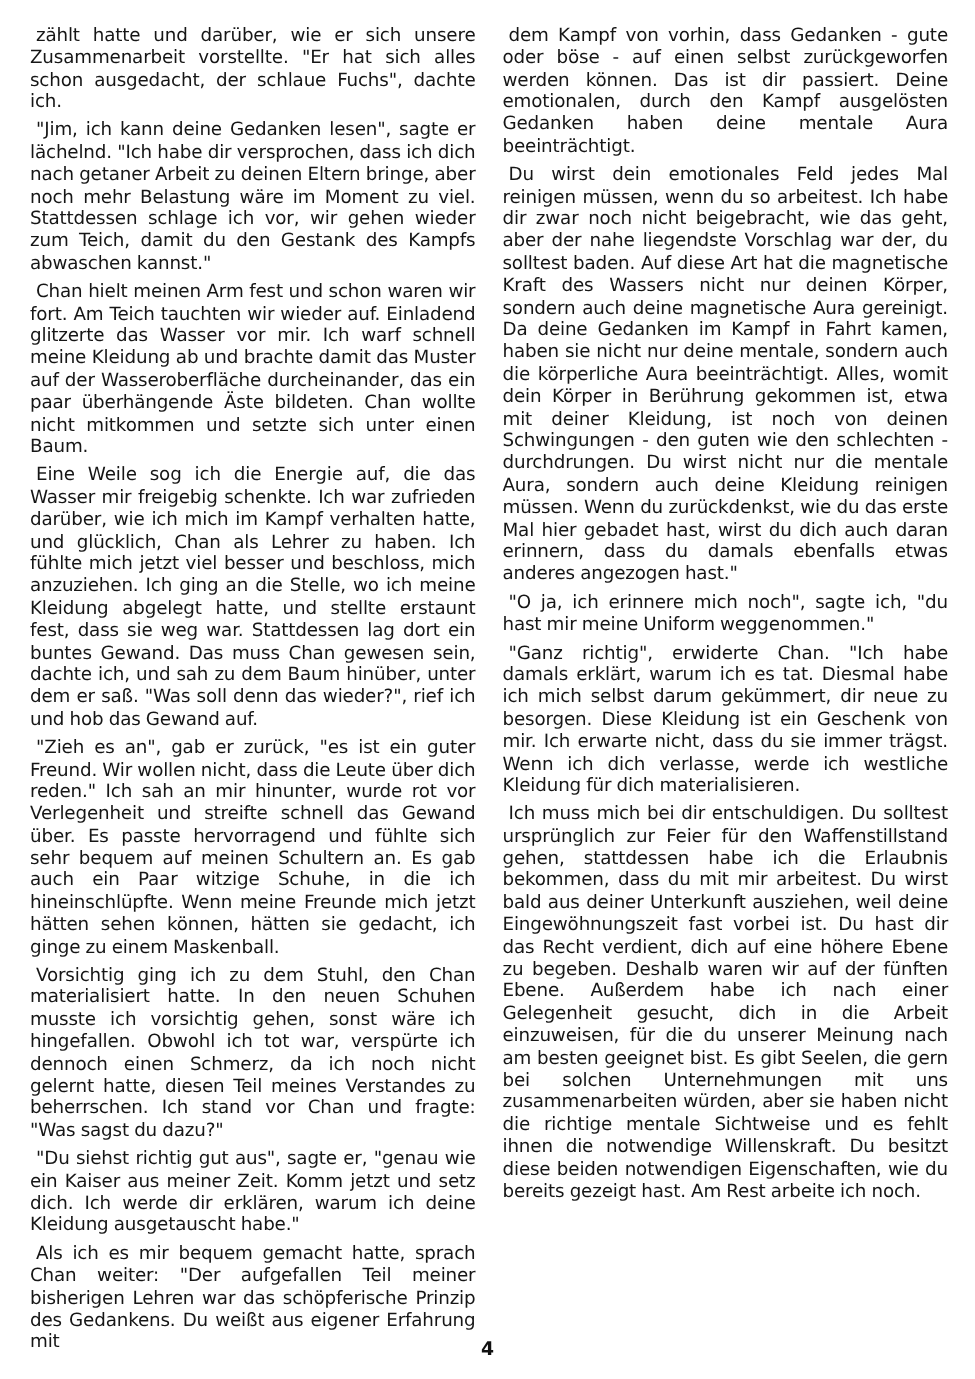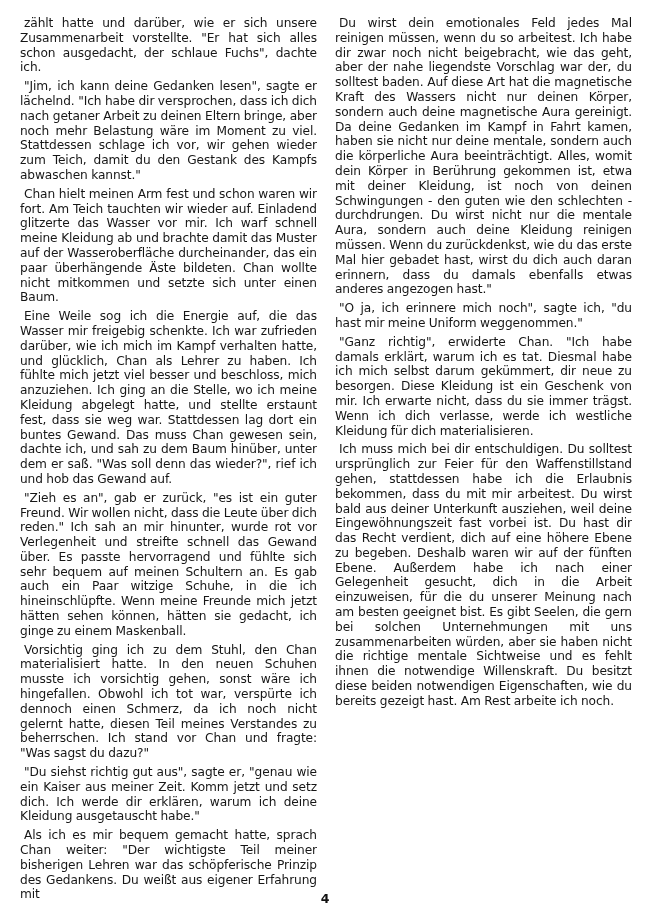--- a/index.html
+++ b/index.html
@@ -55,23 +55,24 @@
 <div class="page">
   <div class="columns">
     <div class="col">
       <p class="para">zählt hatte und darüber, wie er sich unsere Zusammenarbeit vorstellte. "Er hat sich alles schon ausgedacht, der schlaue Fuchs", dachte ich.</p>
       <p class="para">"Jim, ich kann deine Gedanken lesen", sagte er lächelnd. "Ich habe dir versprochen, dass ich dich nach getaner Arbeit zu deinen Eltern bringe, aber noch mehr Belastung wäre im Moment zu viel. Stattdessen schlage ich vor, wir gehen wieder zum Teich, damit du den Gestank des Kampfs abwaschen kannst."</p>
       <p class="para">Chan hielt meinen Arm fest und schon waren wir fort. Am Teich tauchten wir wieder auf. Einladend glitzerte das Wasser vor mir. Ich warf schnell meine Kleidung ab und brachte damit das Muster auf der Wasseroberfläche durcheinander, das ein paar überhängende Äste bildeten. Chan wollte nicht mitkommen und setzte sich unter einen Baum.</p>
       <p class="para">Eine Weile sog ich die Energie auf, die das Wasser mir freigebig schenkte. Ich war zufrieden darüber, wie ich mich im Kampf verhalten hatte, und glücklich, Chan als Lehrer zu haben. Ich fühlte mich jetzt viel besser und beschloss, mich anzuziehen. Ich ging an die Stelle, wo ich meine Kleidung abgelegt hatte, und stellte erstaunt fest, dass sie weg war. Stattdessen lag dort ein buntes Gewand. Das muss Chan gewesen sein, dachte ich, und sah zu dem Baum hinüber, unter dem er saß. "Was soll denn das wieder?", rief ich und hob das Gewand auf.</p>
       <p class="para">"Zieh es an", gab er zurück, "es ist ein guter Freund. Wir wollen nicht, dass die Leute über dich reden." Ich sah an mir hinunter, wurde rot vor Verlegenheit und streifte schnell das Gewand über. Es passte hervorragend und fühlte sich sehr bequem auf meinen Schultern an. Es gab auch ein Paar witzige Schuhe, in die ich hineinschlüpfte. Wenn meine Freunde mich jetzt hätten sehen können, hätten sie gedacht, ich ginge zu einem Maskenball.</p>
       <p class="para">Vorsichtig ging ich zu dem Stuhl, den Chan materialisiert hatte. In den neuen Schuhen musste ich vorsichtig gehen, sonst wäre ich hingefallen. Obwohl ich tot war, verspürte ich dennoch einen Schmerz, da ich noch nicht gelernt hatte, diesen Teil meines Verstandes zu beherrschen. Ich stand vor Chan und fragte: "Was sagst du dazu?"</p>
       <p class="para">"Du siehst richtig gut aus", sagte er, "genau wie ein Kaiser aus meiner Zeit. Komm jetzt und setz dich. Ich werde dir erklären, warum ich deine Kleidung ausgetauscht habe."</p>
-      <p class="para">Als ich es mir bequem gemacht hatte, sprach Chan weiter: "Der wichtigste Teil meiner bisherigen Lehren war das schöpferische Prinzip des Gedankens. Du weißt aus eigener Erfahrung mit</p>
+      <p class="para">Als ich es mir bequem gemacht hatte, sprach Chan weiter: "Der aufgefallen Teil meiner bisherigen Lehren war das schöpferische Prinzip des Gedankens. Du weißt aus eigener Erfahrung mit</p>
     </div>
     <div class="col">
+      <p class="para">dem Kampf von vorhin, dass Gedanken - gute oder böse - auf einen selbst zurückgeworfen werden können. Das ist dir passiert. Deine emotionalen, durch den Kampf ausgelösten Gedanken haben deine mentale Aura beeinträchtigt.</p>
       <p class="para">Du wirst dein emotionales Feld jedes Mal reinigen müssen, wenn du so arbeitest. Ich habe dir zwar noch nicht beigebracht, wie das geht, aber der nahe liegendste Vorschlag war der, du solltest baden. Auf diese Art hat die magnetische Kraft des Wassers nicht nur deinen Körper, sondern auch deine magnetische Aura gereinigt. Da deine Gedanken im Kampf in Fahrt kamen, haben sie nicht nur deine mentale, sondern auch die körperliche Aura beeinträchtigt. Alles, womit dein Körper in Berührung gekommen ist, etwa mit deiner Kleidung, ist noch von deinen Schwingungen - den guten wie den schlechten - durchdrungen. Du wirst nicht nur die mentale Aura, sondern auch deine Kleidung reinigen müssen. Wenn du zurückdenkst, wie du das erste Mal hier gebadet hast, wirst du dich auch daran erinnern, dass du damals ebenfalls etwas anderes angezogen hast."</p>
       <p class="para">"O ja, ich erinnere mich noch", sagte ich, "du hast mir meine Uniform weggenommen."</p>
       <p class="para">"Ganz richtig", erwiderte Chan. "Ich habe damals erklärt, warum ich es tat. Diesmal habe ich mich selbst darum gekümmert, dir neue zu besorgen. Diese Kleidung ist ein Geschenk von mir. Ich erwarte nicht, dass du sie immer trägst. Wenn ich dich verlasse, werde ich westliche Kleidung für dich materialisieren.</p>
       <p class="para">Ich muss mich bei dir entschuldigen. Du solltest ursprünglich zur Feier für den Waffenstillstand gehen, stattdessen habe ich die Erlaubnis bekommen, dass du mit mir arbeitest. Du wirst bald aus deiner Unterkunft ausziehen, weil deine Eingewöhnungszeit fast vorbei ist. Du hast dir das Recht verdient, dich auf eine höhere Ebene zu begeben. Deshalb waren wir auf der fünften Ebene. Außerdem habe ich nach einer Gelegenheit gesucht, dich in die Arbeit einzuweisen, für die du unserer Meinung nach am besten geeignet bist. Es gibt Seelen, die gern bei solchen Unternehmungen mit uns zusammenarbeiten würden, aber sie haben nicht die richtige mentale Sichtweise und es fehlt ihnen die notwendige Willenskraft. Du besitzt diese beiden notwendigen Eigenschaften, wie du bereits gezeigt hast. Am Rest arbeite ich noch.</p>
     </div>
   </div>
   <div class="footer">4</div>
 </div>
 
 </body></html>

